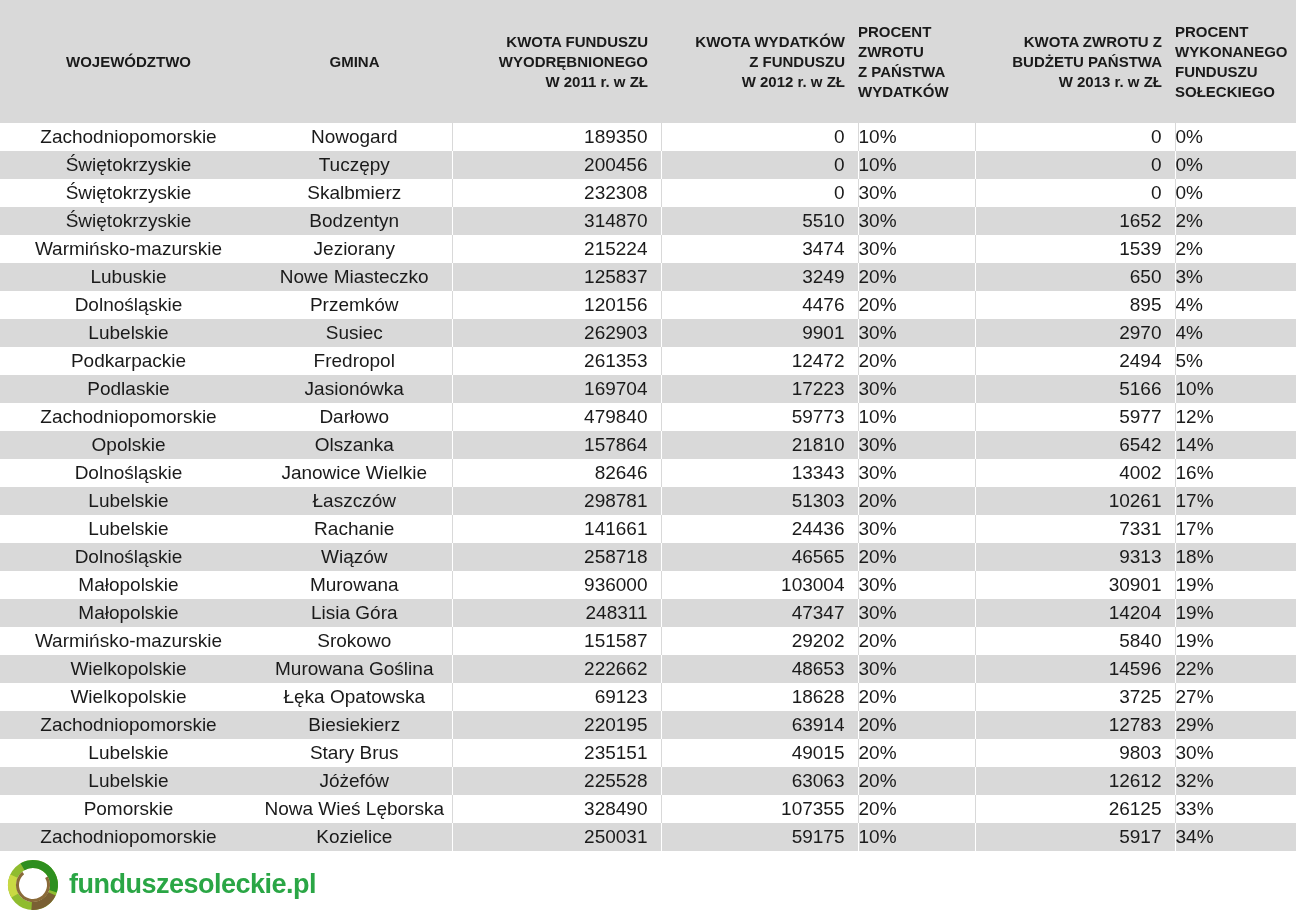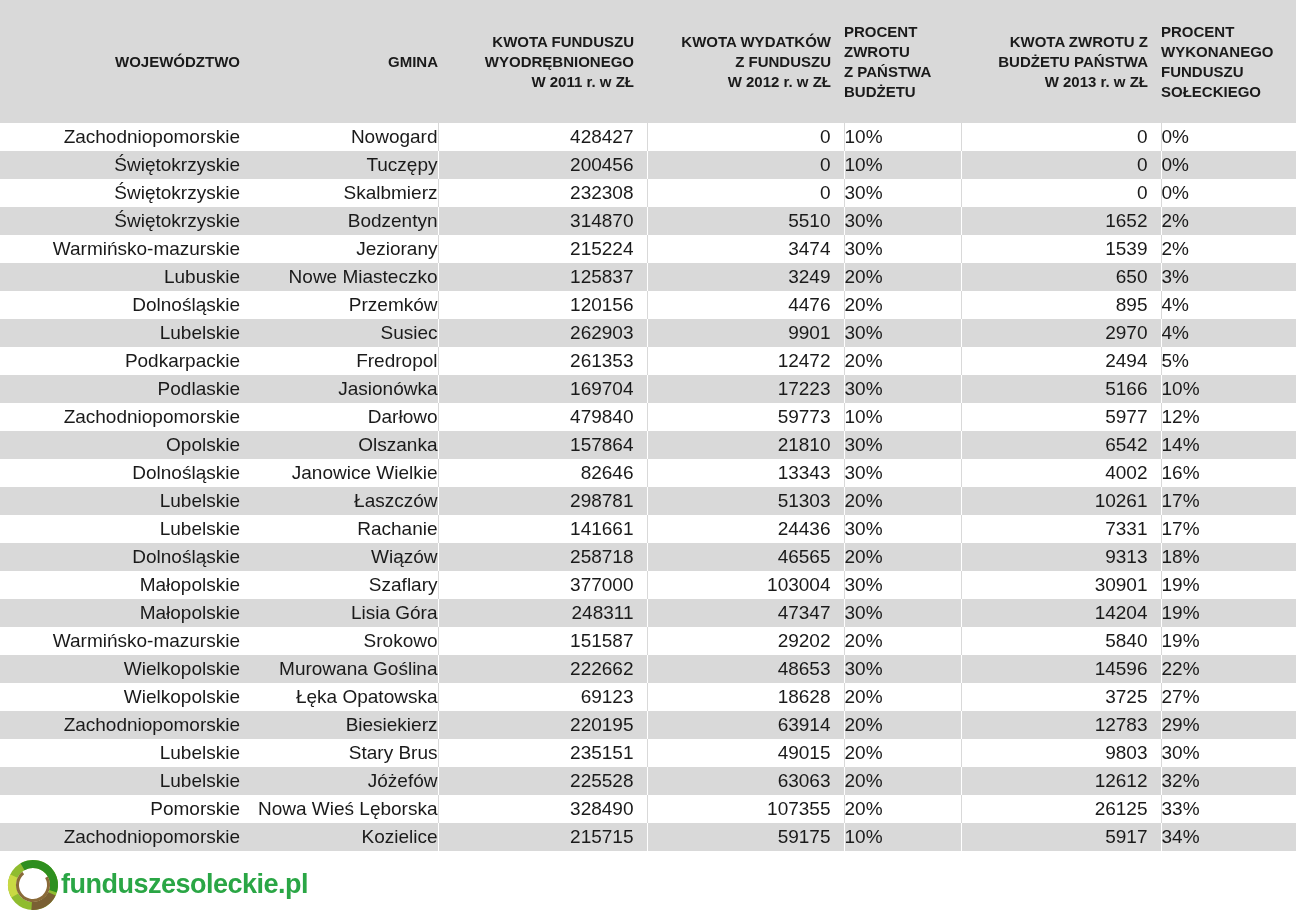--- a/index.html
+++ b/index.html
@@ -36,21 +36,21 @@
     padding: 0;
   }
   tbody td {
     height: 28px;
     font-size: 19px;
     line-height: 28px;
     padding: 0;
     white-space: nowrap;
     overflow: hidden;
   }
-  .align-left   { text-align: right;  padding-left: 3px; }
+  .align-left   { text-align: center;  padding-left: 10px; }
   .align-right  { text-align: right; padding-right: 13px; }
   .align-center { text-align: left; }
 
   tbody tr:nth-child(odd)  { background: #ffffff; }
   tbody tr:nth-child(even) { background: #d9d9d9; }
 
   
   td.col-2, td.col-3, td.col-4, td.col-5, td.col-6 { border-right: 1px solid transparent; }
   tbody tr:nth-child(odd)  td.col-2, tbody tr:nth-child(odd)  td.col-3,
   tbody tr:nth-child(odd)  td.col-4, tbody tr:nth-child(odd)  td.col-5,
@@ -65,20 +65,21 @@
     align-items: center;
     padding-left: 5px;
     box-sizing: border-box;
   }
   .logo {
     display: flex;
     align-items: center;
     cursor: pointer;
   }
   .logo-text {
+    margin-left: 8px;
     font-size: 27px;
     font-weight: bold;
     letter-spacing: -0.5px;
     color: #2aa645;
   }
 </style>
 </head>
 <body>
 
 <table class="fund-table">
@@ -97,40 +98,40 @@
         </th>
         <th class="col-4 align-right">
           <div>KWOTA WYDATKÓW</div>
           <div>Z FUNDUSZU</div>
           <div>W 2012 r. w ZŁ</div>
         </th>
         <th class="col-5 align-center">
           <div>PROCENT</div>
           <div>ZWROTU</div>
           <div>Z PAŃSTWA</div>
-          <div>BUDŻETU</div>
+          <div>WYDATKÓW</div>
         </th>
         <th class="col-6 align-right">
           <div>KWOTA ZWROTU Z</div>
           <div>BUDŻETU PAŃSTWA</div>
           <div>W 2013 r. w ZŁ</div>
         </th>
         <th class="col-7 align-center">
           <div>PROCENT</div>
           <div>WYKONANEGO</div>
           <div>FUNDUSZU</div>
           <div>SOŁECKIEGO</div>
         </th>
       </tr>
   </thead>
   <tbody id="table-body">
       <tr>
         <td class="col-1 align-left">Zachodniopomorskie</td>
         <td class="col-2 align-left">Nowogard</td>
-        <td class="col-3 align-right">428427</td>
+        <td class="col-3 align-right">189350</td>
         <td class="col-4 align-right">0</td>
         <td class="col-5 align-center">10%</td>
         <td class="col-6 align-right">0</td>
         <td class="col-7 align-center">0%</td>
       </tr>
       <tr>
         <td class="col-1 align-left">Świętokrzyskie</td>
         <td class="col-2 align-left">Tuczępy</td>
         <td class="col-3 align-right">200456</td>
         <td class="col-4 align-right">0</td>
@@ -259,22 +260,22 @@
         <td class="col-1 align-left">Dolnośląskie</td>
         <td class="col-2 align-left">Wiązów</td>
         <td class="col-3 align-right">258718</td>
         <td class="col-4 align-right">46565</td>
         <td class="col-5 align-center">20%</td>
         <td class="col-6 align-right">9313</td>
         <td class="col-7 align-center">18%</td>
       </tr>
       <tr>
         <td class="col-1 align-left">Małopolskie</td>
-        <td class="col-2 align-left">Szaflary</td>
-        <td class="col-3 align-right">377000</td>
+        <td class="col-2 align-left">Murowana</td>
+        <td class="col-3 align-right">936000</td>
         <td class="col-4 align-right">103004</td>
         <td class="col-5 align-center">30%</td>
         <td class="col-6 align-right">30901</td>
         <td class="col-7 align-center">19%</td>
       </tr>
       <tr>
         <td class="col-1 align-left">Małopolskie</td>
         <td class="col-2 align-left">Lisia Góra</td>
         <td class="col-3 align-right">248311</td>
         <td class="col-4 align-right">47347</td>
@@ -341,21 +342,21 @@
         <td class="col-2 align-left">Nowa Wieś Lęborska</td>
         <td class="col-3 align-right">328490</td>
         <td class="col-4 align-right">107355</td>
         <td class="col-5 align-center">20%</td>
         <td class="col-6 align-right">26125</td>
         <td class="col-7 align-center">33%</td>
       </tr>
       <tr>
         <td class="col-1 align-left">Zachodniopomorskie</td>
         <td class="col-2 align-left">Kozielice</td>
-        <td class="col-3 align-right">215715</td>
+        <td class="col-3 align-right">250031</td>
         <td class="col-4 align-right">59175</td>
         <td class="col-5 align-center">10%</td>
         <td class="col-6 align-right">5917</td>
         <td class="col-7 align-center">34%</td>
       </tr>
     </tbody>
 </table>
 
 <div class="footer">
   <div class="logo">

